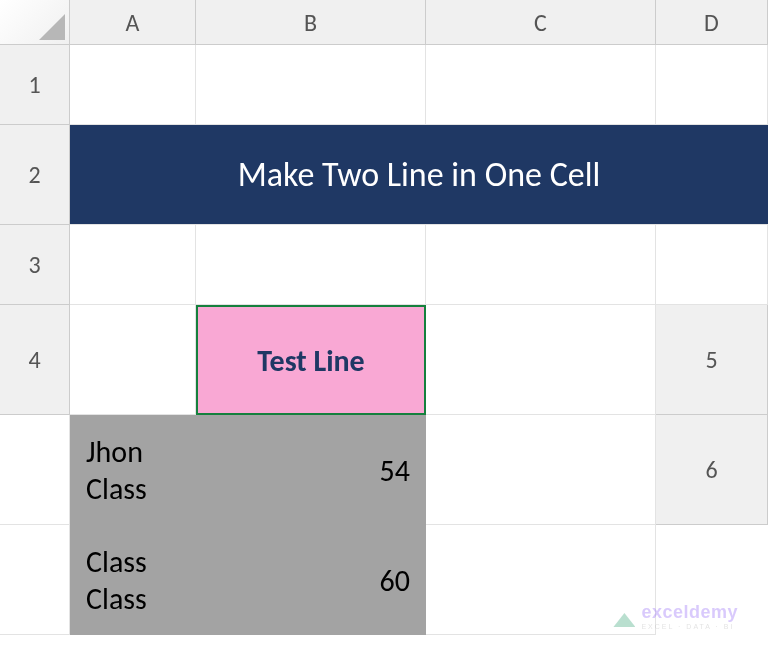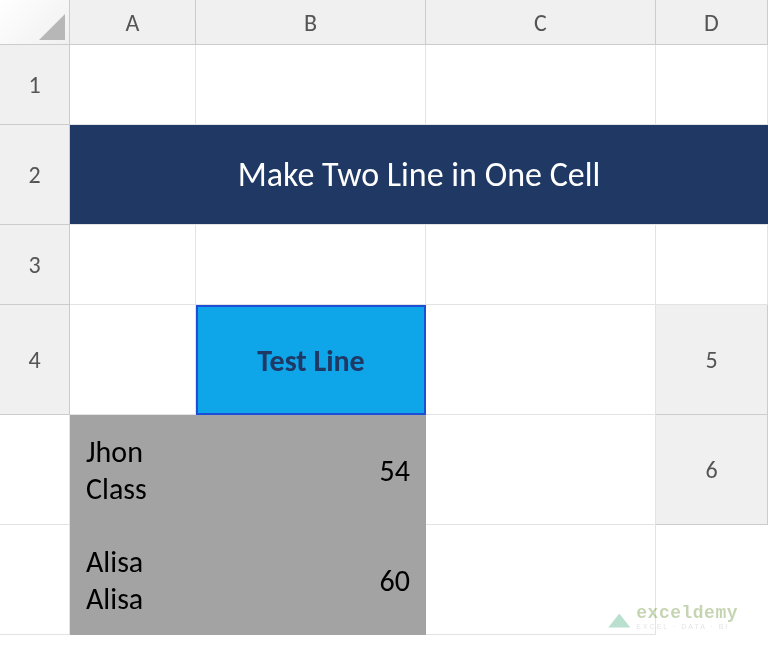--- a/index.html
+++ b/index.html
@@ -59,26 +59,26 @@
     .cell {
       border-right: 1px solid #e3e3e3;
       border-bottom: 1px solid #e3e3e3;
       display: flex;
       align-items: center;
       font-size: 28px;
       padding: 0 8px;
       background: #fff;
     }
     .table-header {
-      background: #0ea5e9;
+      background: #f9a8d4;
       color: #1f3864;
       font-weight: bold;
       font-size: 30px;
       justify-content: center;
-      border: 2px solid #1d4ed8;
+      border: 2px solid #15803d;
     }
     .table-cell {
       background: #a3a3a3;
       font-size: 30px;
       border: 6px solid #a3a3a3;
       padding: 0 10px;
     }
     .table-cell.left {
       justify-content: flex-start;
     }
@@ -119,23 +119,22 @@
       clip-path: polygon(0 100%, 50% 0, 100% 100%);
       bottom: 0;
     }
     .watermark-text {
       font-family: Arial, sans-serif;
       color: #999;
     }
     .watermark-main {
       font-size: 18px;
       font-weight: bold;
-      color: #4d7c0f;
+      color: #8b5cf6;
       letter-spacing: 0.5px;
-      font-family: Liberation Mono, monospace;
     }
     .watermark-sub {
       font-size: 7px;
       color: #aaa;
       letter-spacing: 2px;
     }
   </style>
 </head>
 <body>
 
@@ -167,21 +166,21 @@
   <div class="cell"></div>
 
   <div class="row-header">5</div>
   <div class="cell"></div>
   <div class="cell table-cell left">Jhon Class</div>
   <div class="cell table-cell right">54</div>
   <div class="cell"></div>
 
   <div class="row-header">6</div>
   <div class="cell"></div>
-  <div class="cell table-cell left">Alisa Alisa</div>
+  <div class="cell table-cell left">Class Class</div>
   <div class="cell table-cell right">60</div>
   <div class="cell"></div>
 </div>
 
 <div class="watermark">
   <div class="watermark-icon"></div>
   <div class="watermark-text">
     <div class="watermark-main">exceldemy</div>
     <div class="watermark-sub">EXCEL · DATA · BI</div>
   </div>

